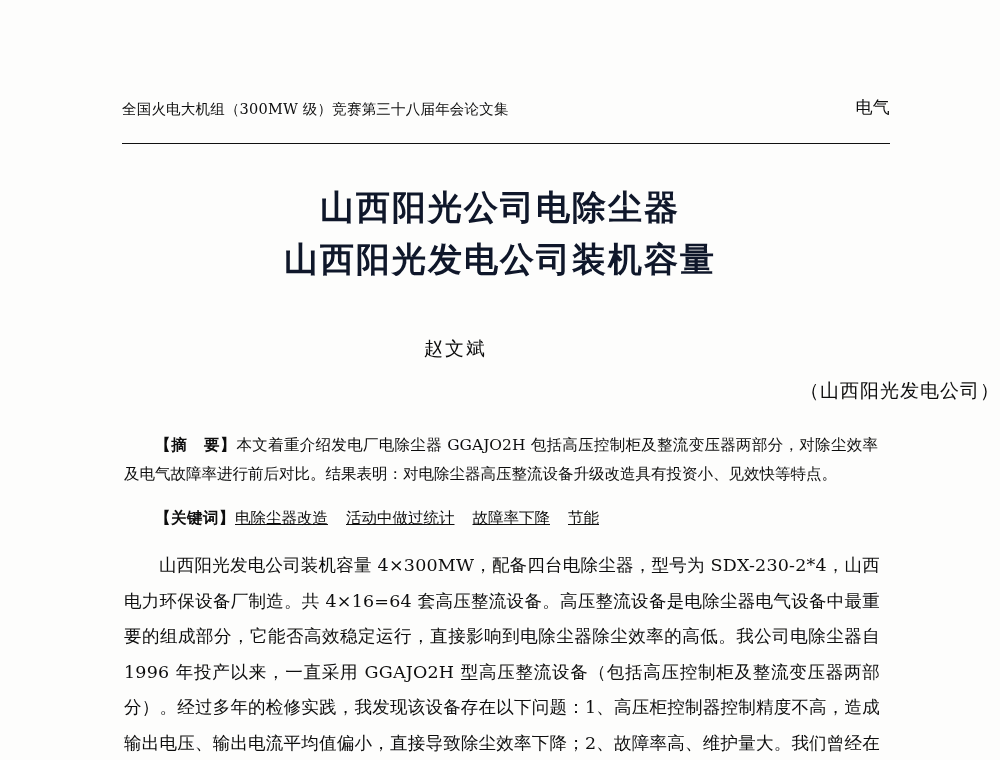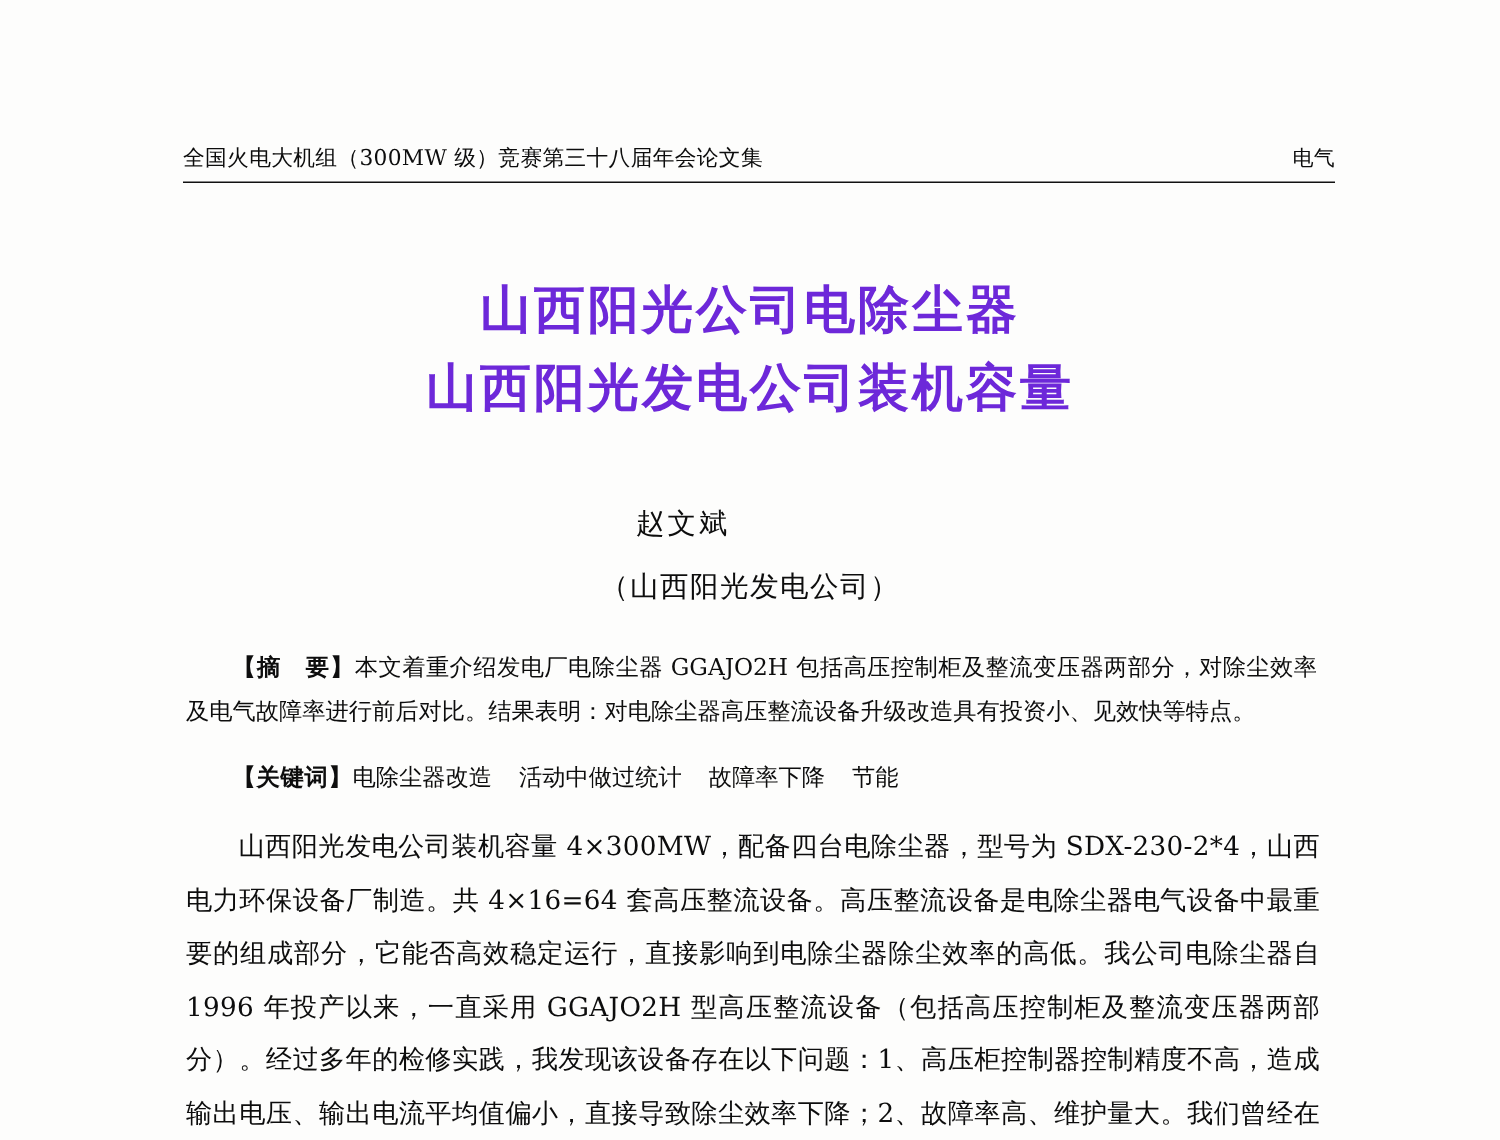--- a/index.html
+++ b/index.html
@@ -23,60 +23,60 @@
   .header {
     position: absolute;
     top: 96px;
     left: 122px;
     right: 110px;
     display: flex;
     justify-content: space-between;
     align-items: flex-end;
     font-size: 14.5px;
     letter-spacing: 0.2px;
-    padding-bottom: 6px;
+    padding-bottom: 24px;
     border-bottom: 1.6px solid #111;
   }
   .header-left {
     white-space: nowrap;
   }
   .header-right {
     white-space: nowrap;
-    font-size: 14px;
+    font-size: 17px;
   }
   .title-block {
     position: absolute;
     top: 182px;
     left: 0;
     width: 1000px;
     text-align: center;
   }
   .title-line {
     font-family: "DejaVu Sans", "Liberation Sans", sans-serif;
     font-weight: bold;
     font-size: 34px;
     letter-spacing: 2px;
     line-height: 1.52;
-    color: #6d28d9;
+    color: #0f172a;
   }
   .author {
     position: absolute;
     top: 336px;
     left: 0;
     width: 911px;
     text-align: center;
     font-size: 19px;
     letter-spacing: 2px;
   }
   .affiliation {
     position: absolute;
     top: 378px;
     left: 0;
     width: 1000px;
-    text-align: center;
+    text-align: right;
     font-size: 19px;
     letter-spacing: 1px;
   }
   .abstract {
     position: absolute;
     top: 432px;
     left: 124px;
     width: 754px;
     font-size: 15.5px;
     line-height: 1.78;
@@ -98,20 +98,21 @@
     position: absolute;
     top: 505px;
     left: 124px;
     width: 754px;
     font-size: 15.5px;
     line-height: 1.78;
     text-indent: 2em;
   }
   .kw-items span {
     margin-right: 18px;
+    text-decoration: underline;
   }
   .body-text {
     position: absolute;
     top: 548px;
     left: 124px;
     width: 756px;
     font-size: 17.5px;
     line-height: 2.03;
     text-align: justify;
     letter-spacing: 0.2px;

